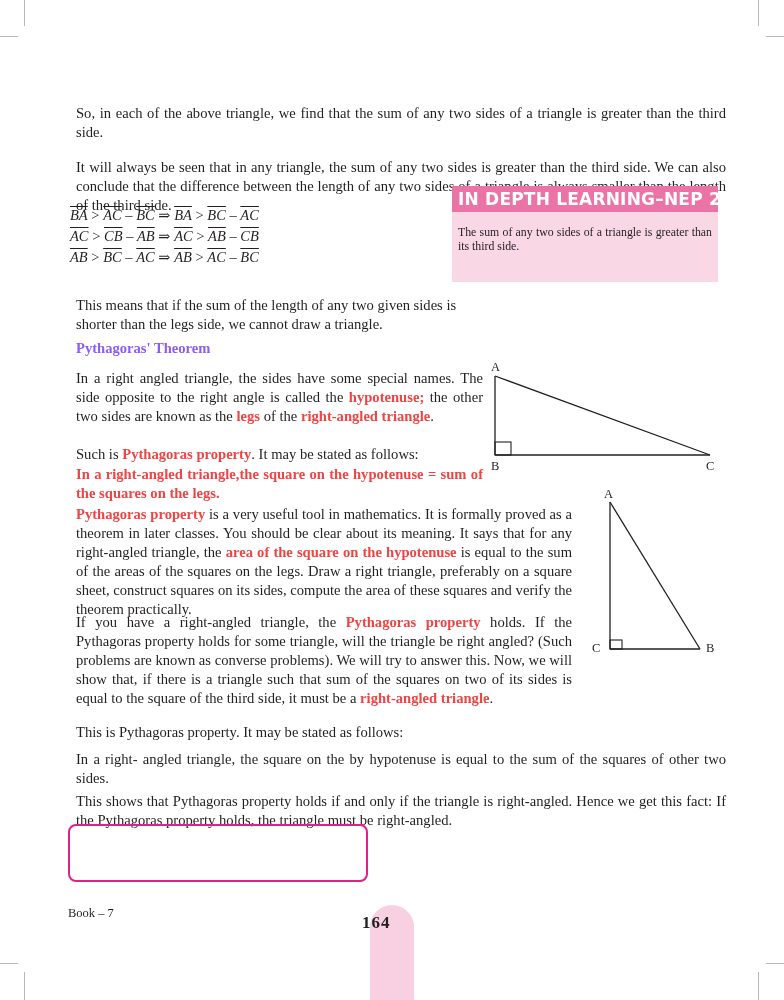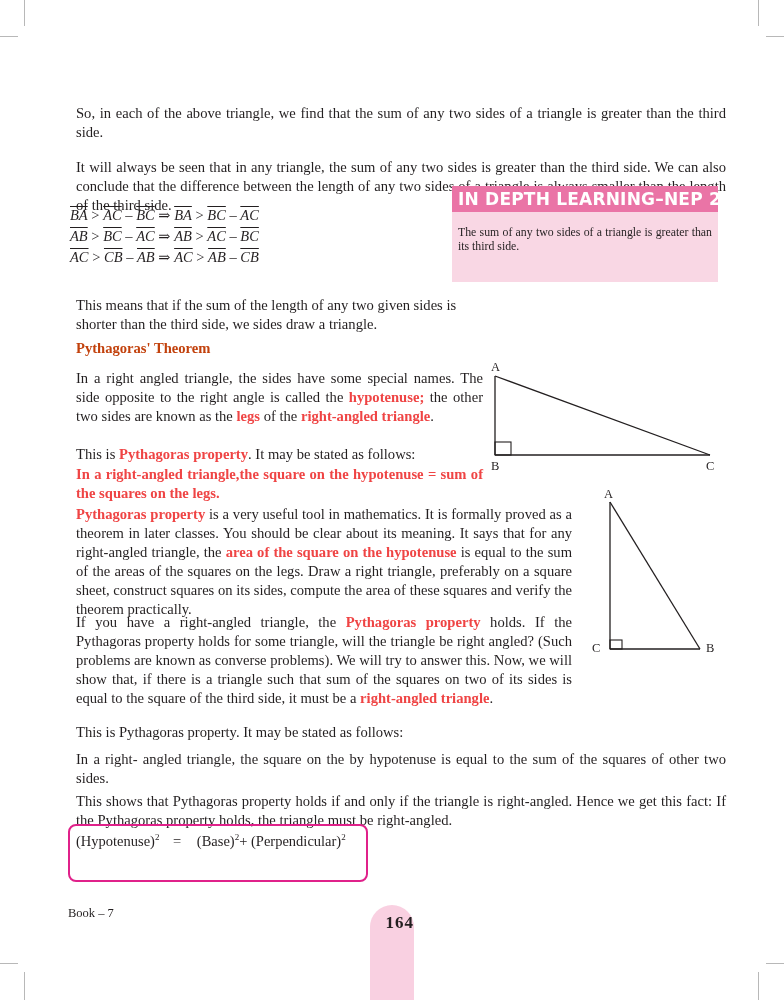--- a/index.html
+++ b/index.html
@@ -1,36 +1,36 @@
 <!DOCTYPE html>
 <html><head>
 <meta charset="utf-8">
 <style>
   html, body { margin: 0; padding: 0; background: #ffffff; }
   body { width: 784px; height: 1000px; position: relative; overflow: hidden;
          font-family: "Liberation Serif", "DejaVu Serif", serif; color: #231f20; }
   .crop { position: absolute; background: #b8b8b8; }
   .p { position: absolute; left: 68px; margin: 8px; font-size: 14.6px; line-height: 19px; text-align: justify; }
   .hl { color: #ef4444; font-weight: bold; }
-  .pink-title { color: #c2410c; font-weight: bold; }
+  .pink-title { color: #8b5cf6; font-weight: bold; }
   .ineq { position: absolute; left: 70px; font-size: 14.5px; line-height: 20px; }
   .ineq .row { height: 21px; white-space: nowrap; }
   .ov { text-decoration: overline; font-style: italic; }
   .sidebox { position: absolute; left: 452px; top: 186px; width: 266px; height: 96px; background: #f9d7e4; }
   .sidebox .hdr { background: #ea74a6; color: #fff; font-family: "DejaVu Sans", sans-serif; font-weight: bold;
                   font-size: 17px; letter-spacing: 0.2px; padding: 2px 6px; height: 22px; line-height: 22px; white-space: nowrap; overflow: hidden; }
   .sidebox .body { padding: 13px 6px 0 6px; font-size: 11.8px; line-height: 14px; text-align: justify; }
   .sidebox .body p { margin: 0 0 6px 0; }
   .label { position: absolute; font-size: 12.5px; }
   .formula { position: absolute; left: 68px; top: 824px; width: 296px; height: 54px; border: 2px solid #e0218a;
              border-radius: 8px; font-size: 14.5px; }
   .formula .frow { position: absolute; left: 6px; white-space: nowrap; }
   .footer-book { position: absolute; left: 68px; top: 906px; font-size: 12.5px; }
   .pagepill { position: absolute; left: 370px; top: 905px; width: 44px; height: 120px; background: #f9d0e1; border-radius: 22px; }
-  .pagenum { position: absolute; left: 370px; top: 913px; width: 44px; text-align: right; font-weight: bold; font-size: 17px; letter-spacing: 1px; }
+  .pagenum { position: absolute; left: 362px; top: 913px; width: 44px; text-align: left; font-weight: bold; font-size: 17px; letter-spacing: 1px; }
 </style>
 </head>
 <body>
 
 <div class="crop" style="left:24px;top:0;width:1px;height:26px;"></div>
 <div class="crop" style="left:0;top:36px;width:18px;height:1px;"></div>
 <div class="crop" style="left:758px;top:0;width:1px;height:26px;"></div>
 <div class="crop" style="left:766px;top:36px;width:18px;height:1px;"></div>
 <div class="crop" style="left:24px;top:972px;width:1px;height:28px;"></div>
 <div class="crop" style="left:0;top:963px;width:18px;height:1px;"></div>
@@ -38,44 +38,44 @@
 <div class="crop" style="left:766px;top:963px;width:18px;height:1px;"></div>
 
 <p class="p" style="top:96px;width:650px;">So, in each of the above triangle, we find that the sum of any two sides of a triangle is greater than the third side.</p>
 <p class="p" style="top:150px;width:650px;">It will always be seen that in any triangle, the sum of any two sides is greater than the third side. We can also conclude that the difference between the length of any two sides of a triangle is always smaller than the length of the third side.</p>
 
 <div class="ineq" style="top:205px;">
   <div class="row">
     <span class="ov">BA</span> <span>&gt;</span> <span class="ov">AC</span> <span>–</span> <span class="ov">BC</span> <span>⇒</span> <span class="ov">BA</span> <span>&gt;</span> <span class="ov">BC</span> <span>–</span> <span class="ov">AC</span>
   </div>
   <div class="row">
-    <span class="ov">AB</span> <span>&gt;</span> <span class="ov">BC</span> <span>–</span> <span class="ov">AC</span> <span>⇒</span> <span class="ov">AB</span> <span>&gt;</span> <span class="ov">AC</span> <span>–</span> <span class="ov">BC</span>
+    <span class="ov">AC</span> <span>&gt;</span> <span class="ov">CB</span> <span>–</span> <span class="ov">AB</span> <span>⇒</span> <span class="ov">AC</span> <span>&gt;</span> <span class="ov">AB</span> <span>–</span> <span class="ov">CB</span>
   </div>
   <div class="row">
-    <span class="ov">AC</span> <span>&gt;</span> <span class="ov">CB</span> <span>–</span> <span class="ov">AB</span> <span>⇒</span> <span class="ov">AC</span> <span>&gt;</span> <span class="ov">AB</span> <span>–</span> <span class="ov">CB</span>
+    <span class="ov">AB</span> <span>&gt;</span> <span class="ov">BC</span> <span>–</span> <span class="ov">AC</span> <span>⇒</span> <span class="ov">AB</span> <span>&gt;</span> <span class="ov">AC</span> <span>–</span> <span class="ov">BC</span>
   </div>
 </div>
 
 <div class="sidebox">
   <div class="hdr">IN DEPTH LEARNING–NEP 2020</div>
   <div class="body">
     <p>The sum of any two sides of a triangle is greater than its third side.</p>
   </div>
 </div>
 
-<p class="p" style="top:288px;width:400px;text-align:left;">This means that if the sum of the length of any two given sides is shorter than the third side, we sides draw a triangle.</p>
+<p class="p" style="top:288px;width:400px;text-align:left;">This means that if the sum of the length of any two given sides is shorter than the legs side, we cannot draw a triangle.</p>
 
 <p class="p pink-title" style="top:331px;">Pythagoras' Theorem</p>
 
 <p class="p" style="top:361px;width:407px;">
   <span>In a right angled triangle, the sides have some special names. The side opposite to the right angle is called the </span><span class="hl">hypotenuse;</span><span> the other two sides are known as the </span><span class="hl">legs</span><span> of the </span><span class="hl">right-angled triangle</span><span>.</span>
 </p>
 
 <p class="p" style="top:437px;width:407px;">
-  <span>This is </span><span class="hl">Pythagoras property</span><span>. It may be stated as follows:</span>
+  <span>Such is </span><span class="hl">Pythagoras property</span><span>. It may be stated as follows:</span>
 </p>
 
 <p class="p hl" style="top:457px;width:407px;">In a right-angled triangle,the square on the hypotenuse = sum of the squares on the legs.</p>
 
 <svg style="position:absolute;left:480px;top:355px;" width="250" height="125">
   <line x1="15" y1="21" x2="15" y2="100" stroke="#231f20" stroke-width="1.3"></line>
   <line x1="15" y1="100" x2="230" y2="100" stroke="#231f20" stroke-width="1.3"></line>
   <line x1="15" y1="21" x2="230" y2="100" stroke="#231f20" stroke-width="1.3"></line>
   <rect x="15" y="87" width="16" height="13" fill="none" stroke="#231f20" stroke-width="1.1"></rect>
 </svg>
@@ -99,22 +99,17 @@
 </svg>
 <span class="label" style="left:604px;top:487px;">A</span>
 <span class="label" style="left:592px;top:641px;">C</span>
 <span class="label" style="left:706px;top:641px;">B</span>
 
 <p class="p" style="top:715px;">This is Pythagoras property. It may be stated as follows:</p>
 <p class="p" style="top:742px;width:650px;">In a right- angled triangle, the square on the by hypotenuse is equal to the sum of the squares of other two sides.</p>
 <p class="p" style="top:784px;width:650px;">This shows that Pythagoras property holds if and only if the triangle is right-angled. Hence we get this fact: If the Pythagoras property holds, the triangle must be right-angled.</p>
 
 <div class="formula">
-  <div class="frow" style="top:6px;">
-    <span>(Hypotenuse)</span><sup style="font-size:9px;">2</sup>
-    <span style="display:inline-block;width:10px;"></span><span>=</span>
-    <span style="display:inline-block;width:12px;"></span><span>(Base)</span><sup style="font-size:9px;">2</sup><span>+ </span><span>(Perpendicular)</span><sup style="font-size:9px;">2</sup>
-  </div>
 </div>
 
 <span class="footer-book">Book – 7</span>
 <div class="pagepill"></div>
 <span class="pagenum">164</span>
 
 </body></html>

